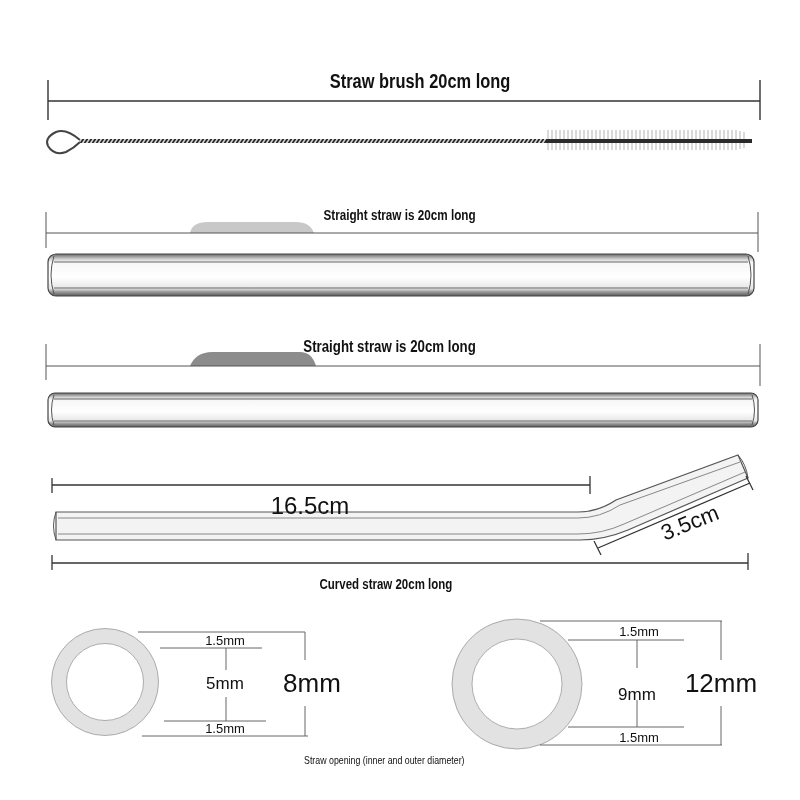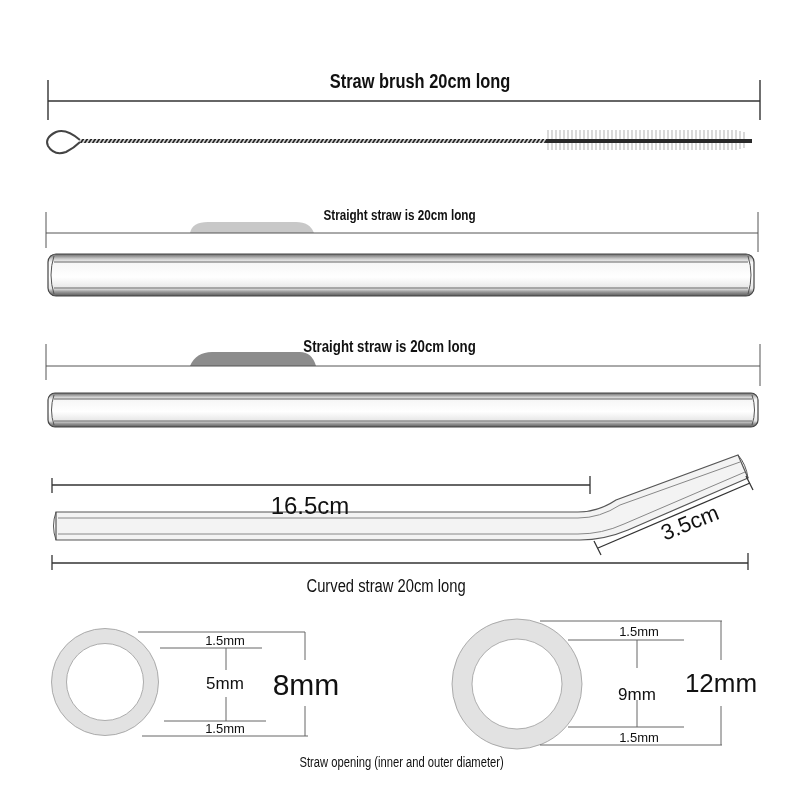--- a/index.html
+++ b/index.html
@@ -192,29 +192,29 @@
 </div>
 
 <div class="label" style="left:250px; top:452px; width:120px; font-size:24px;margin-top:40px;">
   <span>16.5cm</span>
 </div>
 
 <div class="label" style="left:640px; top:510px; width:100px; font-size:22px; transform:rotate(-22deg);">
   <span>3.5cm</span>
 </div>
 
-<div class="label" style="left:236px; top:576px; width:300px; font-size:18px; font-weight:normal;">
+<div class="label" style="left:236px; top:576px; width:300px; font-size:14px; font-weight:bold;">
   <span class="cond" style="transform:scaleX(0.82);">Curved straw 20cm long</span>
 </div>
 
 <div class="label" style="left:190px; top:633px; width:70px; font-size:13px;">1.5mm</div>
 <div class="label" style="left:195px; top:674px; width:60px; font-size:17px;">5mm</div>
 <div class="label" style="left:190px; top:721px; width:70px; font-size:13px;">1.5mm</div>
-<div class="label" style="left:266px; top:668px; width:80px; font-size:30px;">8mm</div>
+<div class="label" style="left:272px; top:668px; width:80px; font-size:26px;">8mm</div>
 
 <div class="label" style="left:604px; top:624px; width:70px; font-size:13px;">1.5mm</div>
 <div class="label" style="left:604px; top:677px; width:66px; font-size:17px;margin-top:8px;">9mm</div>
 <div class="label" style="left:604px; top:730px; width:70px; font-size:13px;">1.5mm</div>
 <div class="label" style="left:668px; top:668px; width:106px; font-size:26px;">12mm</div>
 
-<div class="label" style="left:274px; top:754px; width:240px; font-size:14px;">
+<div class="label" style="left:264px; top:754px; width:240px; font-size:11px;">
   <span class="cond" style="transform:scaleX(0.8);">Straw opening (inner and outer diameter)</span>
 </div>
 
 </body></html>

